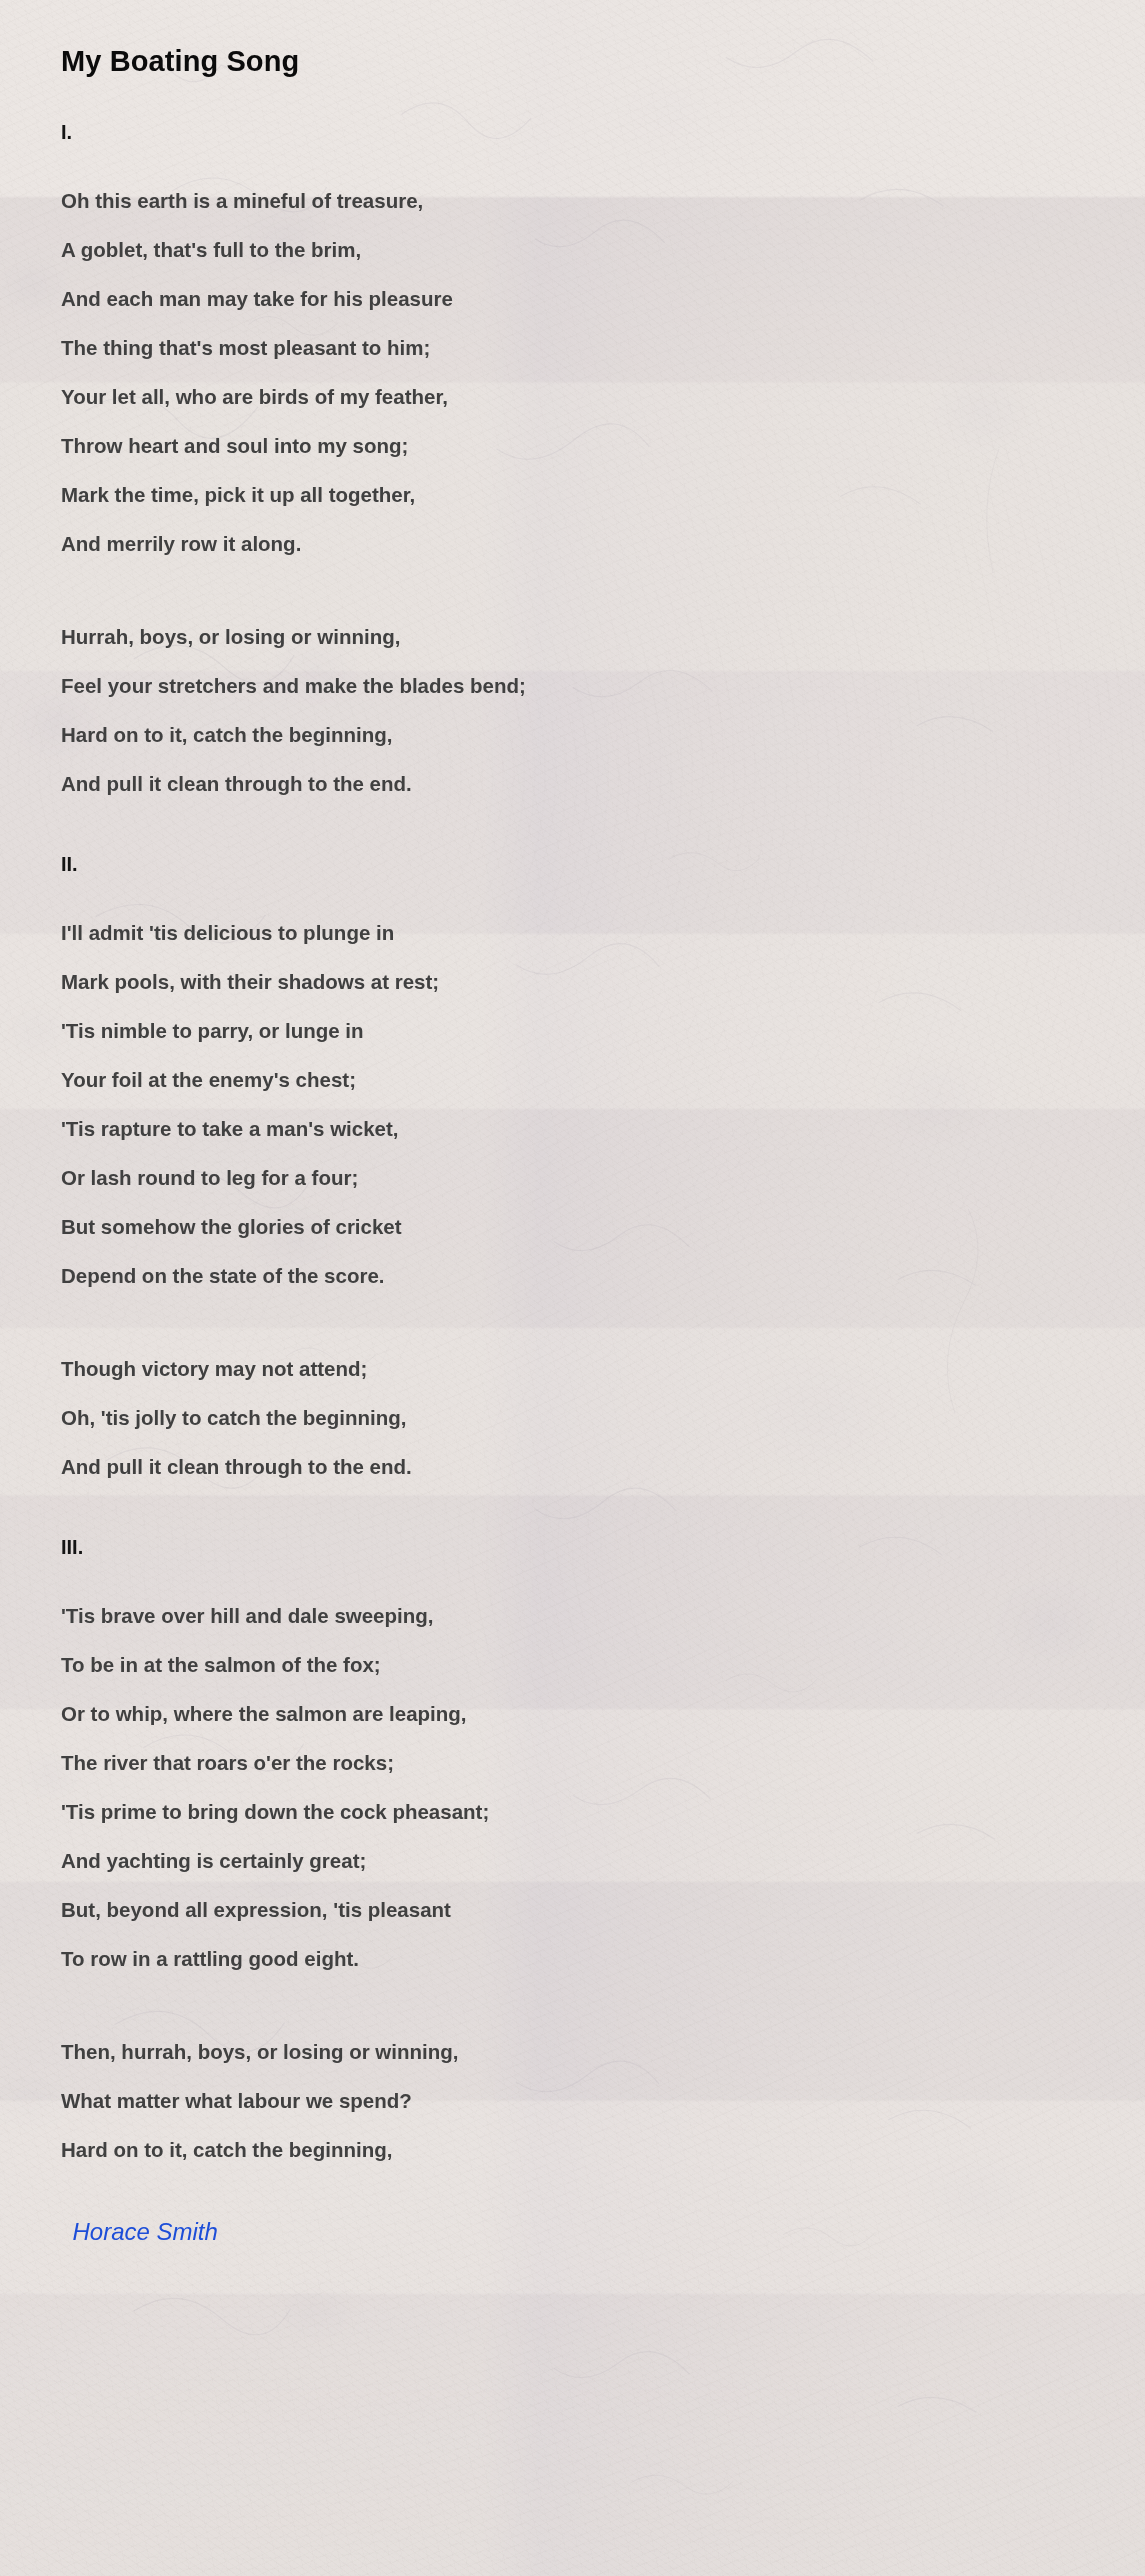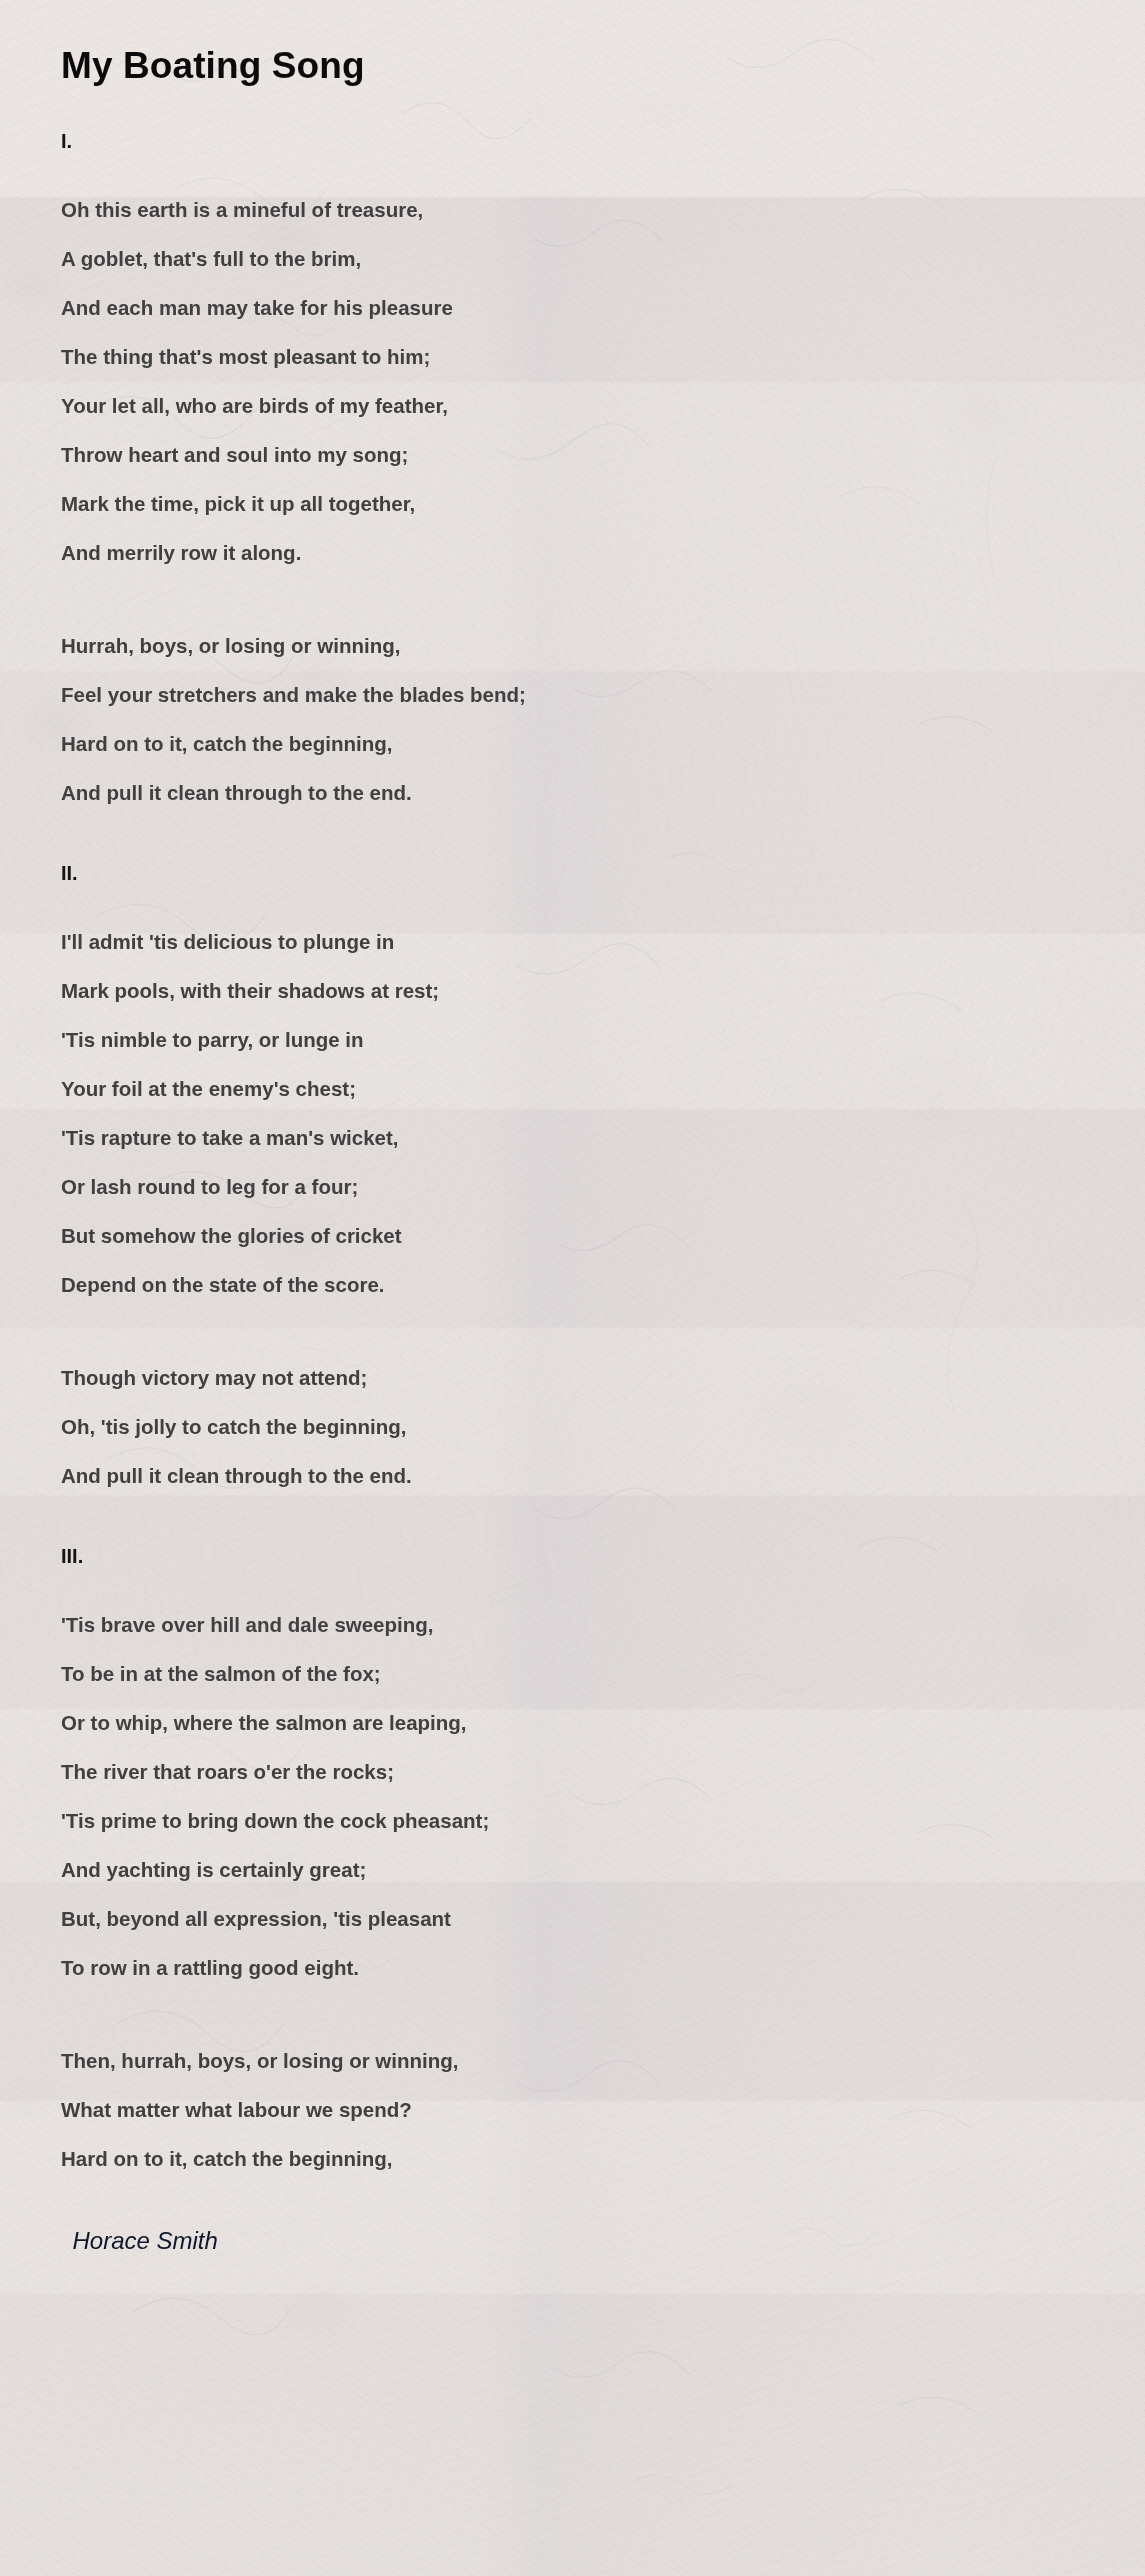--- a/index.html
+++ b/index.html
@@ -104,21 +104,21 @@
   }
 
   
   #content {
     position: relative;
     z-index: 5;
     padding: 46px 0 0 61px;
   }
 
   #poem-title {
-    font-size: 37px;
+    font-size: 29px;
     font-weight: bold;
     color: #0b0b0b;
     letter-spacing: 0.1px;
     margin: 0 0 42px 0;
     line-height: 1.1;
   }
 
   .stanza-number {
     font-size: 20px;
     font-weight: bold;
@@ -136,21 +136,21 @@
     font-weight: bold;
     color: #404040;
     line-height: 49px;
     white-space: pre;
   }
 
   #poem-author {
     font-size: 24px;
     font-style: italic;
     font-weight: normal;
-    color: #0f172a;
+    color: #1d4ed8;
     margin: 42px 0 0 11.5px;
     line-height: 1.2;
   }
 </style>
 </head>
 <body>
 
 <div id="paper-bg"></div>
 <div id="paper-grain"></div>
 

